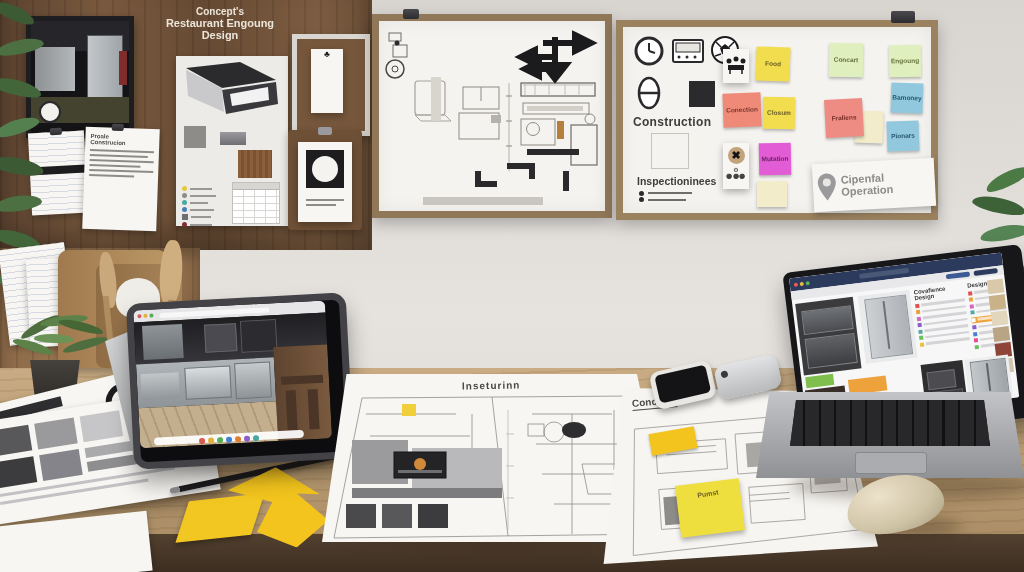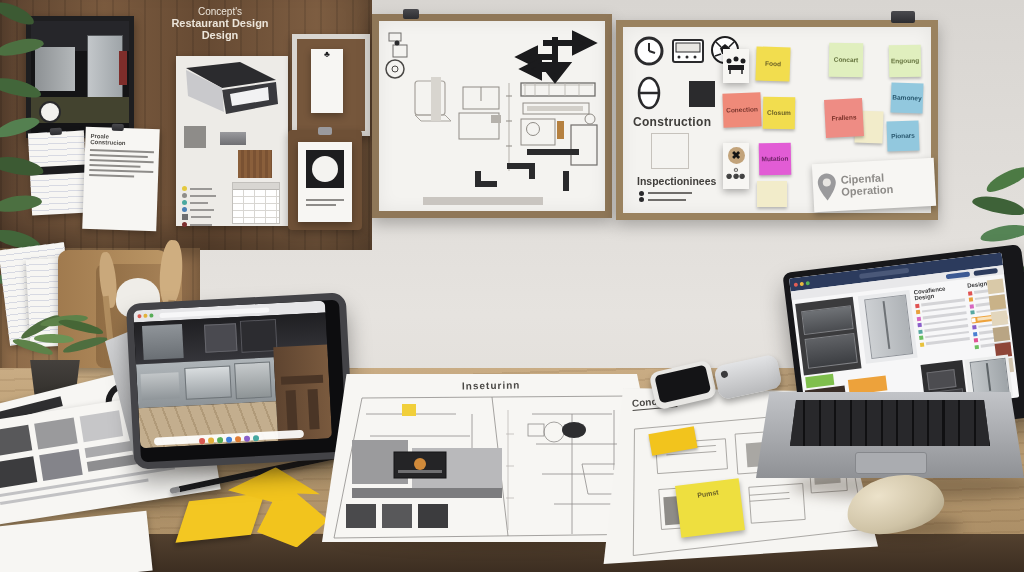--- a/index.html
+++ b/index.html
@@ -60,22 +60,22 @@
     </div>
   <div class="abs wood-lower">
       <div class="wood-grain"></div>
     </div>
   <div class="abs desk">
       <div class="desk-grain"></div>
     </div>
   <div class="abs desk-edge"></div>
 
   <div class="abs" style="left:150px;top:6px;width:140px;text-align:center;color:#ece5da;">
-    <div style="font-size:10px;font-weight:normal;">Concept's</div>
-    <div style="font-size:11px;font-weight:bold;">Restaurant Design</div>
+    <div style="font-size:10px;font-weight:bold;">Concept's</div>
+    <div style="font-size:11px;font-weight:bold;">Restaurant Engoung</div>
     <div style="font-size:11px;font-weight:bold;">Design</div>
   </div>
 
   <div class="abs" style="left:26px;top:16px;width:98px;height:112px;background:#141416;border:5px solid #1e1e20;box-shadow:0 4px 10px rgba(0,0,0,.4);">
     <div class="abs" style="left:0;top:0;width:98px;height:30px;background:#26262a;"></div>
     <div class="abs" style="left:4px;top:26px;width:40px;height:44px;background:linear-gradient(90deg,#8d9194,#b4b8ba);"></div>
     <div class="abs" style="left:56px;top:14px;width:34px;height:66px;background:linear-gradient(90deg,#c3c7ca,#9ea4a8);border:1px solid #55585b;"></div>
     <div class="abs" style="left:88px;top:30px;width:8px;height:34px;background:#7e2d2a;"></div>
     <div class="abs" style="left:0;top:76px;width:98px;height:26px;background:#43432f;"></div>
     <div class="abs" style="left:8px;top:80px;width:18px;height:18px;border-radius:50%;background:#f2f1ee;border:2px solid #2a2a2c;"></div>

